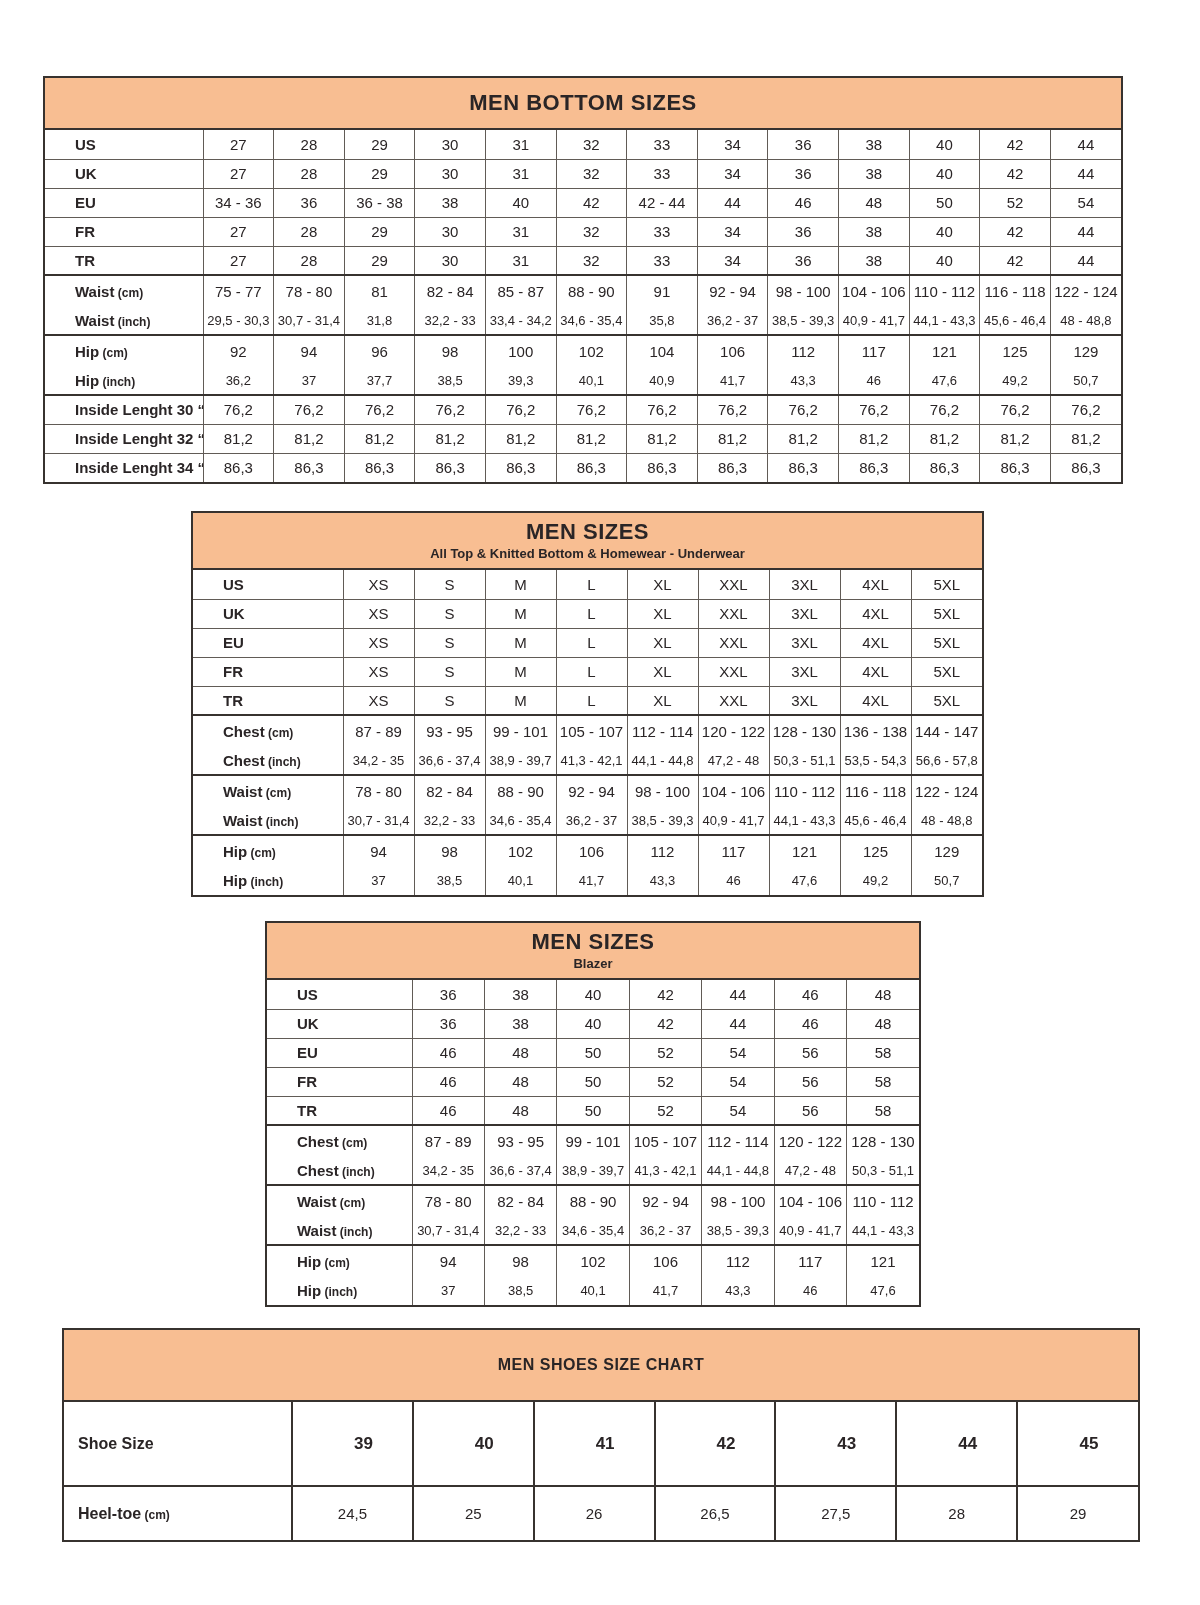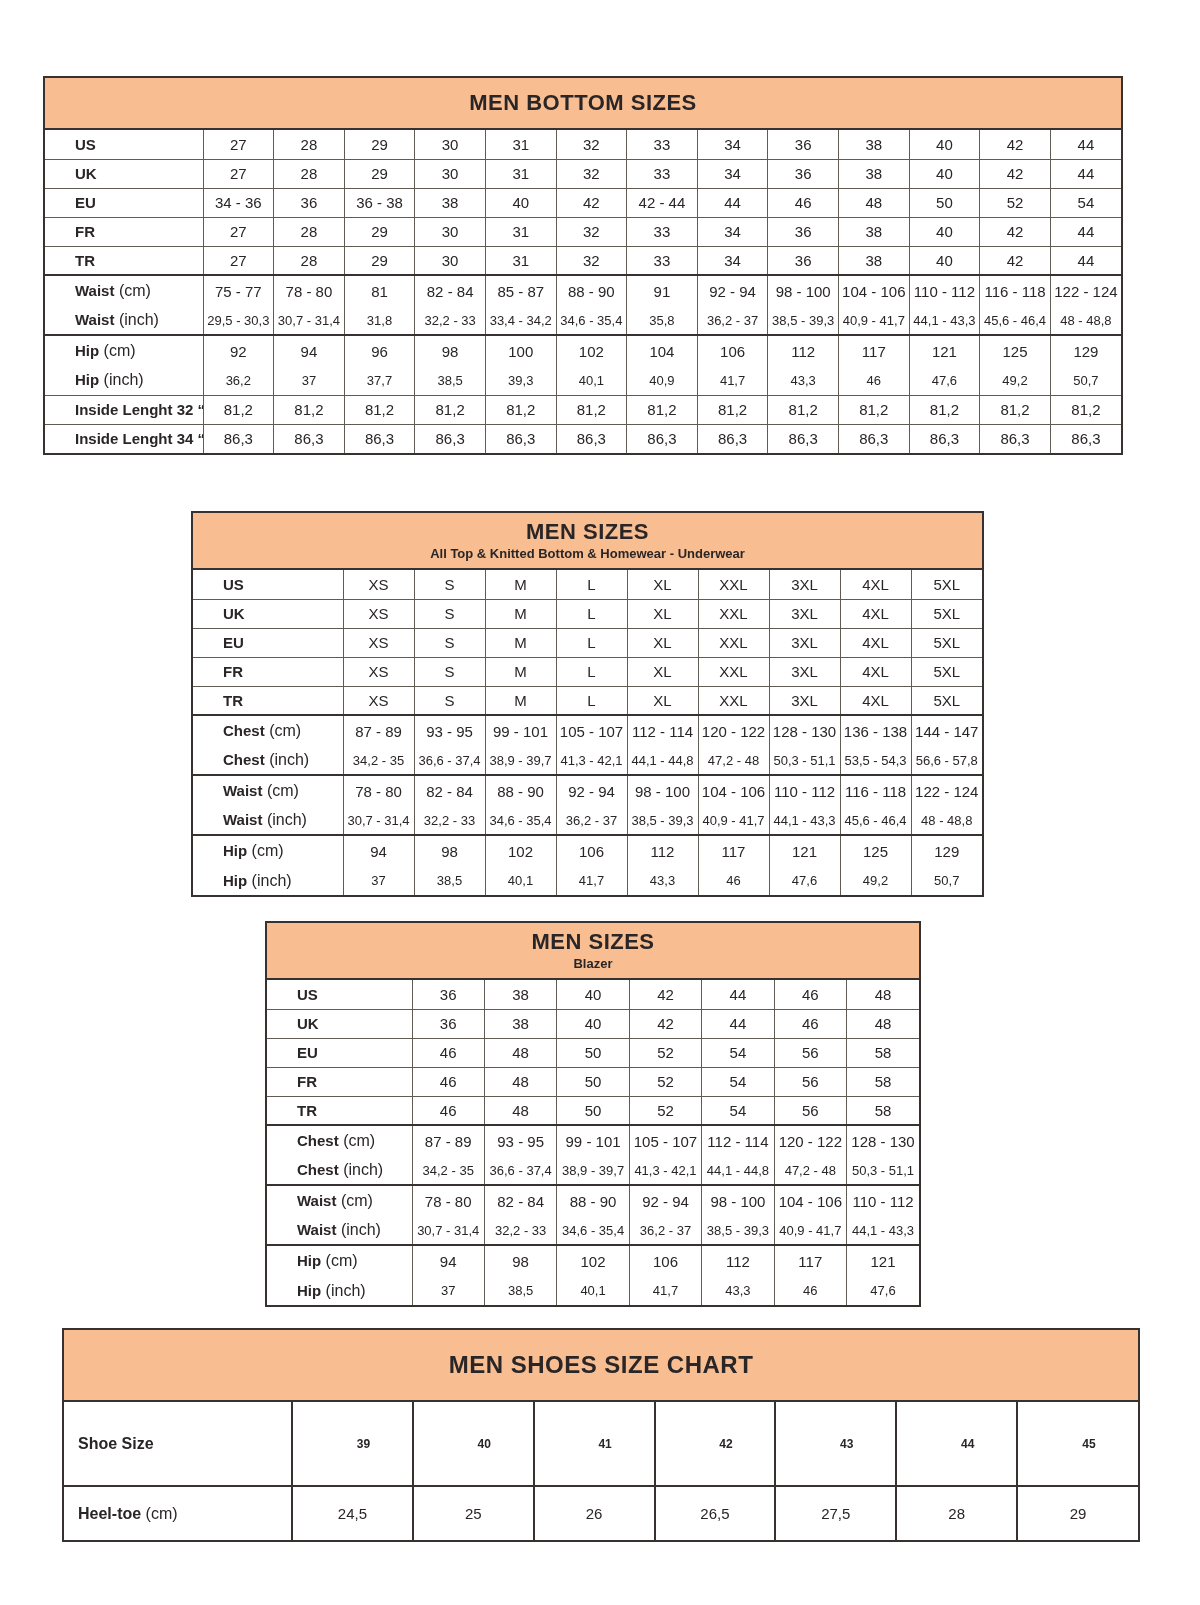--- a/index.html
+++ b/index.html
@@ -23,21 +23,21 @@
   .tbl-header{
     background:var(--header-bg);
     border-bottom:2.5px solid var(--border-thick);
     display:flex;flex-direction:column;align-items:center;justify-content:center;
     text-align:center;
   }
   .t1 .tbl-header{height:52px;}
   .t2 .tbl-header,.t3 .tbl-header{height:57px;}
   .t4 .tbl-header{height:72px;}
   .tbl-title{font-weight:700;font-size:22px;letter-spacing:0.5px;line-height:1.1;}
-  .t4 .tbl-title{font-size:24px;}
+  .t4 .tbl-title{font-size:16px;}
   .tbl-subtitle{font-weight:700;font-size:13px;margin-top:2px;}
 
   table{border-collapse:collapse;width:100%;table-layout:fixed;}
   td{
     border-left:1.5px solid var(--border-thin);
     text-align:center;vertical-align:middle;
     padding:0 2px;font-size:15px;overflow:hidden;white-space:nowrap;
   }
   td.label{text-align:left;padding-left:30px;font-weight:700;}
   td:first-child{border-left:none;}
@@ -48,24 +48,24 @@
   tr.sep-none td{border-top:none;}
   tr.sep-thin td{border-top:1.5px solid var(--border-thin);}
   tr.sep-thick td{border-top:2.5px solid var(--border-thick);}
 
   tr.k-plain{height:29px;}
   tr.k-cm{height:31px;}
   tr.k-inch{height:29px;}
   tr.k-inch td{font-size:13px;}
   tr.k-inch td.label{font-size:15px;}
   tr.k-shoe{height:84px;}
-  tr.k-shoe td{font-weight:700;font-size:12px;padding-left:24px;}
+  tr.k-shoe td{font-weight:700;font-size:17px;padding-left:24px;}
   tr.k-heel{height:54px;}
 
-  .lbl-unit{font-size:16px;font-weight:400;}
+  .lbl-unit{font-size:12px;font-weight:700;}
   .t1 .k-plain td.label{font-size:15px;}
 </style>
 </head>
 <body>
 
 <section class="size-table t1">
   <header class="tbl-header">
     <div class="tbl-title">MEN BOTTOM SIZES</div>
   </header>
   <table>
@@ -223,20 +223,36 @@
           <td class="val">39,3</td>
           <td class="val">40,1</td>
           <td class="val">40,9</td>
           <td class="val">41,7</td>
           <td class="val">43,3</td>
           <td class="val">46</td>
           <td class="val">47,6</td>
           <td class="val">49,2</td>
           <td class="val">50,7</td>
         </tr>
+        <tr class="k-plain sep-thick">
+          <td class="label"><span class="lbl-main">Inside Lenght 30 “</span></td>
+          <td class="val">76,2</td>
+          <td class="val">76,2</td>
+          <td class="val">76,2</td>
+          <td class="val">76,2</td>
+          <td class="val">76,2</td>
+          <td class="val">76,2</td>
+          <td class="val">76,2</td>
+          <td class="val">76,2</td>
+          <td class="val">76,2</td>
+          <td class="val">76,2</td>
+          <td class="val">76,2</td>
+          <td class="val">76,2</td>
+          <td class="val">76,2</td>
+        </tr>
         <tr class="k-plain sep-thin">
           <td class="label"><span class="lbl-main">Inside Lenght 32 “</span></td>
           <td class="val">81,2</td>
           <td class="val">81,2</td>
           <td class="val">81,2</td>
           <td class="val">81,2</td>
           <td class="val">81,2</td>
           <td class="val">81,2</td>
           <td class="val">81,2</td>
           <td class="val">81,2</td>

